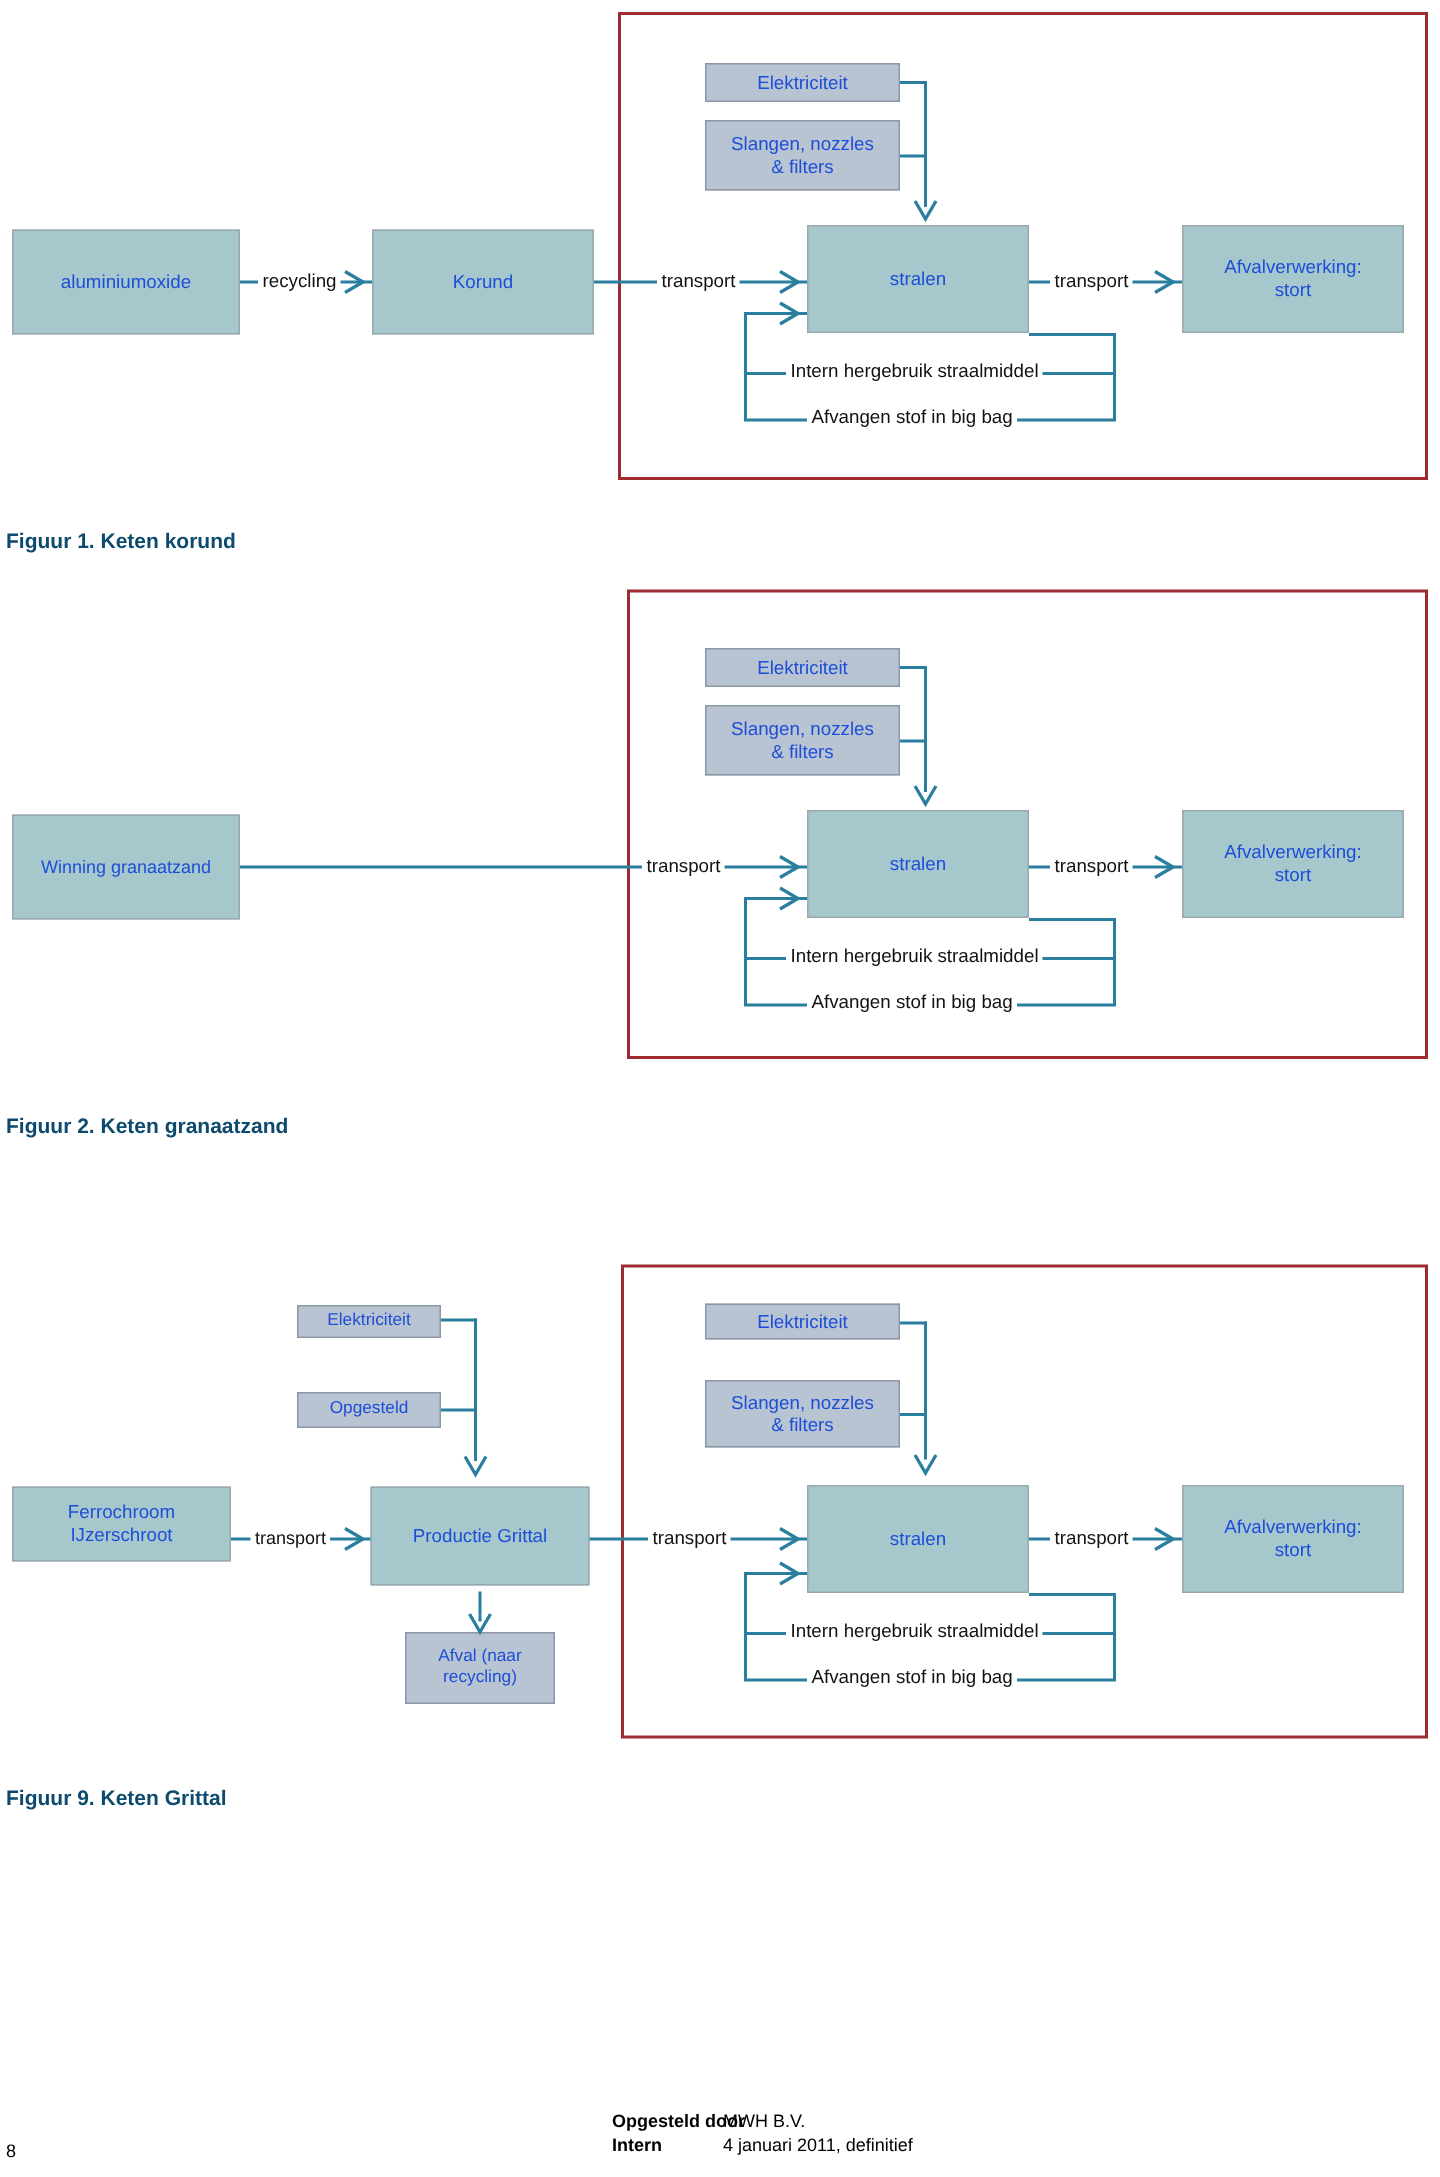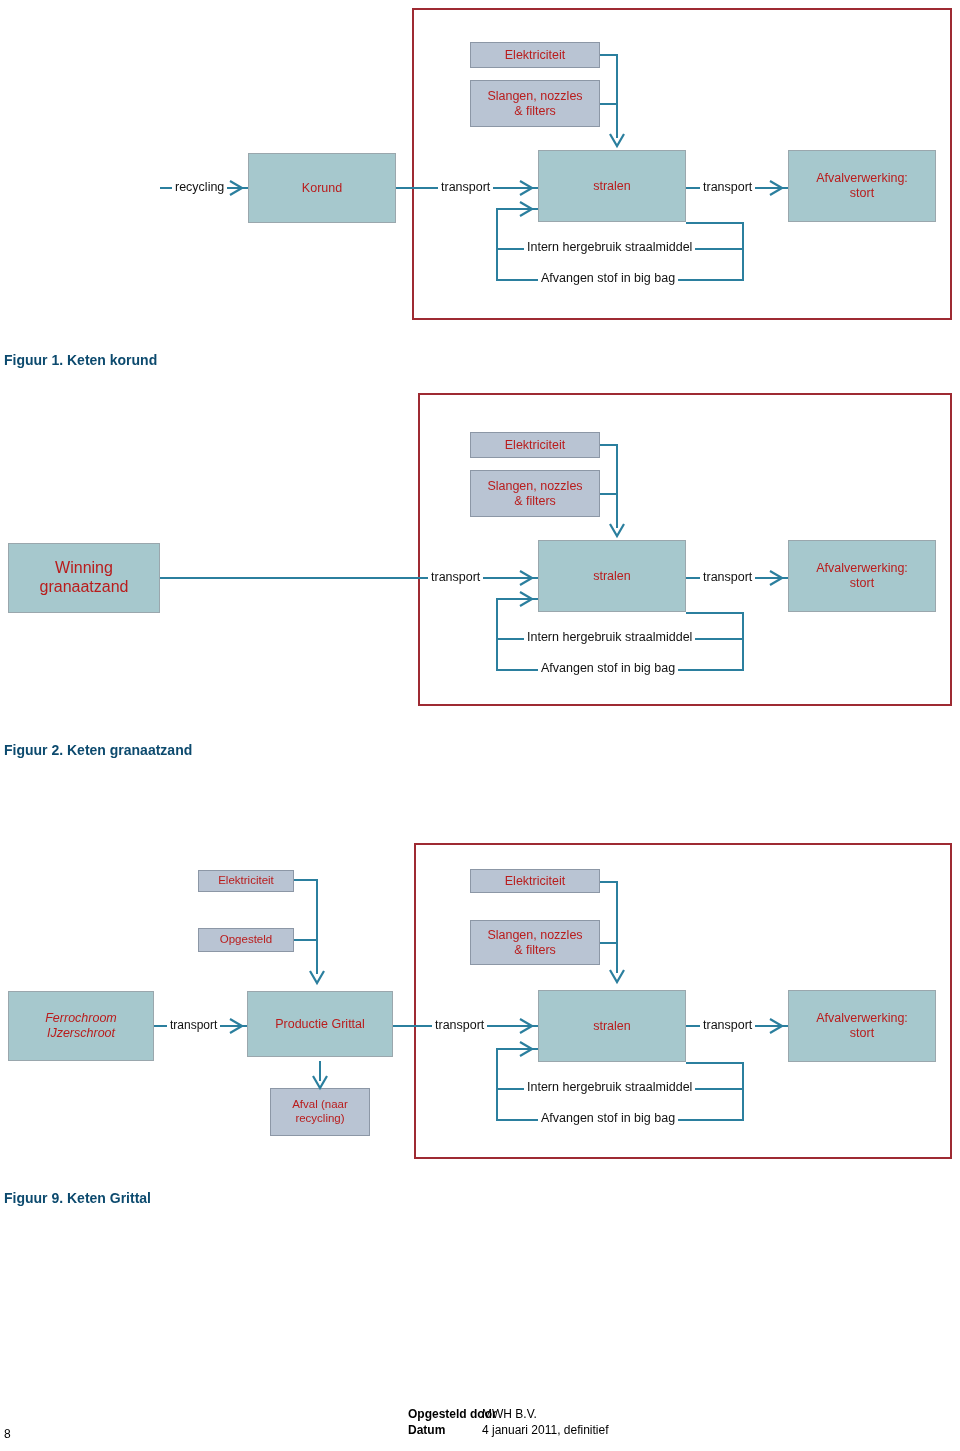--- a/index.html
+++ b/index.html
@@ -29,21 +29,21 @@
 
   
   .node {
     position: absolute;
     display: flex;
     align-items: center;
     justify-content: center;
     text-align: center;
     line-height: 1.18;
     font-size: 12.5px;
-    color: #b91c1c;
+    color: #1d4ed8;
     padding: 2px 4px;
   }
   .node.teal {
     background: #a6c8cd;
     border: 1px solid #9aa7ad;
   }
   .node.grey {
     background: #b9c4d3;
     border: 1px solid #8c97a6;
   }
@@ -100,20 +100,23 @@
 </style>
 </head>
 <body>
 
 <div class="page">
 
   <div class="figure" style="top:0;height:340px;">
 
     <div class="sys-boundary" style="left:412px;top:8px;width:540px;height:312px;"></div>
 
+    <div class="node teal" style="left:8px;top:153px;width:152px;height:70px;">
+      <span>aluminiumoxide</span>
+    </div>
 
     <div class="node teal" style="left:248px;top:153px;width:148px;height:70px;">
       <span>Korund</span>
     </div>
 
     <div class="node grey" style="left:470px;top:42px;width:130px;height:26px;">
       <span>Elektriciteit</span>
     </div>
 
     <div class="node grey" style="left:470px;top:80px;width:130px;height:47px; white-space:pre-line;">
@@ -178,21 +181,21 @@
     <div class="edge-label" style="left:538px;top:272px;">Afvangen stof in big bag</div>
 
     <div class="caption" style="top:352px;">Figuur 1. Keten korund</div>
   </div>
 
   <div class="figure" style="top:0;height:340px;">
 
     <div class="sys-boundary" style="left:418px;top:393px;width:534px;height:313px;"></div>
 
     <div class="node teal" style="left:8px;top:543px;width:152px;height:70px;">
-      <span style="font-size:16px;">Winning granaatzand</span>
+      <span style="font-size:12px;">Winning granaatzand</span>
     </div>
 
     <div class="node grey" style="left:470px;top:432px;width:130px;height:26px;">
       <span>Elektriciteit</span>
     </div>
 
     <div class="node grey" style="left:470px;top:470px;width:130px;height:47px;">
       <span style="white-space:pre-line;">Slangen, nozzles
 &amp; filters</span>
     </div>
@@ -245,21 +248,21 @@
     <div class="hline" style="left:496px;top:669px;width:248px;"></div>
     <div class="edge-label" style="left:538px;top:662px;">Afvangen stof in big bag</div>
 
     <div class="caption" style="top:742px;">Figuur 2. Keten granaatzand</div>
   </div>
 
   <div class="figure" style="top:0;height:340px;">
 
     <div class="sys-boundary" style="left:414px;top:843px;width:538px;height:316px;"></div>
 
-    <div class="node teal" style="left:8px;top:991px;width:146px;height:70px;font-style:italic;">
+    <div class="node teal" style="left:8px;top:991px;width:146px;height:50px;">
       <span style="white-space:pre-line;">Ferrochroom
 IJzerschroot</span>
     </div>
 
     <div class="node grey" style="left:198px;top:870px;width:96px;height:22px;">
       <span style="font-size:11.5px;">Elektriciteit</span>
     </div>
 
     <div class="node grey" style="left:198px;top:928px;width:96px;height:24px;">
       <span style="font-size:11.5px;">Opgesteld</span>
@@ -357,20 +360,20 @@
 
     <div class="caption" style="top:1190px;">Figuur 9. Keten Grittal</div>
   </div>
 
   <div class="footer">
     <div class="footer-row">
       <span class="footer-key">Opgesteld door</span>
       <span class="footer-val">MWH B.V.</span>
     </div>
     <div class="footer-row">
-      <span class="footer-key">Datum</span>
+      <span class="footer-key">Intern</span>
       <span class="footer-val">4 januari 2011, definitief</span>
     </div>
   </div>
 
   <div class="page-number">8</div>
 
 </div>
 
 </body></html>

